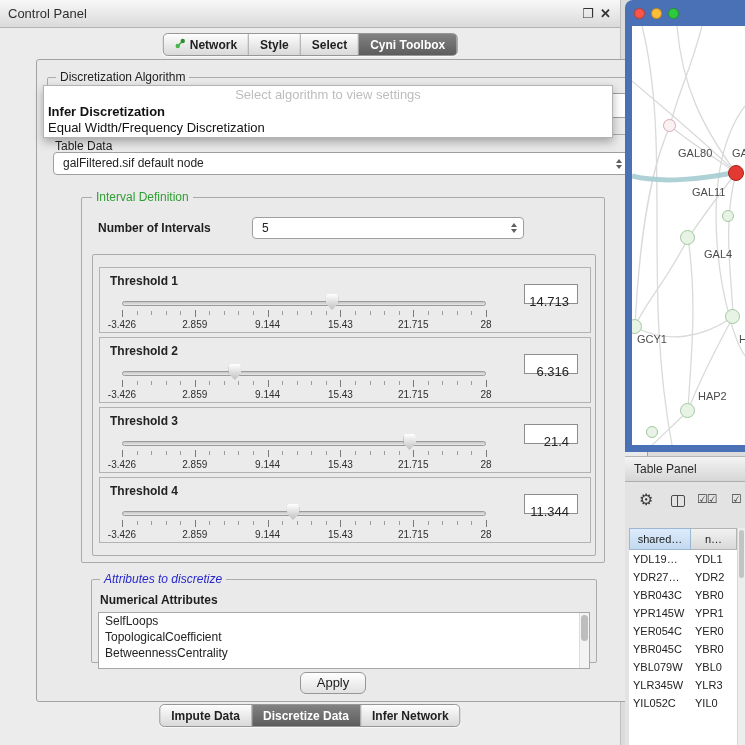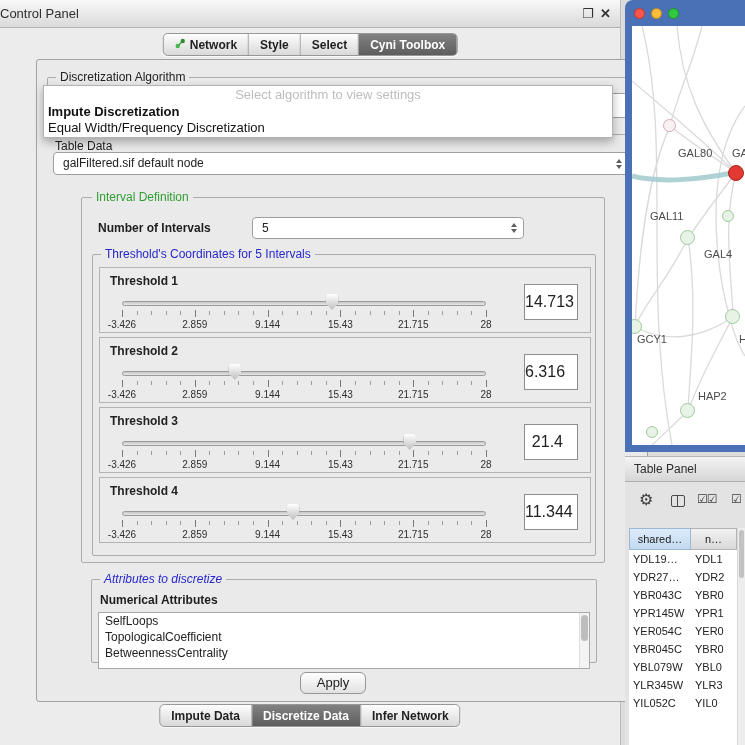--- a/index.html
+++ b/index.html
@@ -2,21 +2,21 @@
 <html><head>
 <meta charset="utf-8">
 <style>
   *{margin:0;padding:0;box-sizing:border-box;}
   html,body{width:745px;height:745px;}
   body{font-family:"Liberation Sans",sans-serif;background:#dcdcdc;position:relative;overflow:hidden;font-size:12px;color:#222;}
 
   
   #control{position:absolute;left:0;top:0;width:621px;height:745px;background:#ececec;border-right:1px solid #bdbdbd;}
   #titlebar{position:absolute;left:0;top:0;width:100%;height:28px;background:linear-gradient(#f8f8f8,#dadada);border-bottom:1px solid #b2b2b2;}
-  #titlebar .title{position:absolute;left:0;top:0;line-height:27px;font-size:13px;color:#2f2f2f;}
+  #titlebar .title{position:absolute;left:8px;top:0;line-height:27px;font-size:13px;color:#2f2f2f;}
   .win-btn{position:absolute;top:6px;font-size:13px;color:#333;cursor:default;}
   #float-btn{right:26px;}
   #close-btn{right:9px;font-weight:bold;}
 
   .seg{display:flex;border:1px solid #979797;border-radius:5px;overflow:hidden;background:linear-gradient(#fdfdfd,#d9d9d9);height:23px;box-shadow:0 1px 1px rgba(255,255,255,.7);}
   .seg .tab{display:flex;align-items:center;gap:4px;padding:0 11px;font-size:12px;font-weight:bold;color:#1f1f1f;border-right:1px solid #a6a6a6;white-space:nowrap;}
   .seg .tab:last-child{border-right:none;}
   .seg .tab.sel{background:linear-gradient(#828282,#5d5d5d);color:#fff;}
   #top-tabs{position:absolute;top:33px;left:50%;transform:translateX(-50%);}
   #bottom-tabs{position:absolute;top:704px;left:50%;transform:translateX(-50%);}
@@ -43,21 +43,21 @@
 
   
   .thr-panel{position:absolute;left:6px;width:492px;height:66px;border:1px solid #b3b3b3;background:#ebebeb;}
   .thr-label{position:absolute;left:10px;top:6px;font-weight:bold;font-size:12px;}
   .slider{position:absolute;left:22px;top:24px;width:364px;height:40px;}
   .track{position:absolute;left:0;right:0;top:9px;height:5px;background:linear-gradient(#c6c6c6,#e8e8e8);border:1px solid #9a9a9a;border-radius:3px;}
   .thumb{position:absolute;top:2px;width:13px;height:16px;transform:translateX(-50%);background:linear-gradient(#ffffff,#bfbfbf);clip-path:polygon(15% 0,85% 0,100% 20%,100% 58%,50% 100%,0 58%,0 20%);filter:drop-shadow(0 0 1px rgba(0,0,0,.6));}
   .ticks{position:absolute;left:0;right:0;top:19px;height:4px;background-image:repeating-linear-gradient(to right,#9c9c9c 0,#9c9c9c 1px,transparent 1px,transparent 4%);}
   .tick-major{position:absolute;top:18px;width:1px;height:7px;background:#7a7a7a;}
   .tick-label{position:absolute;top:27px;font-size:10px;color:#2e2e2e;transform:translateX(-50%);white-space:nowrap;}
-  .vbox{position:absolute;right:12px;top:16px;width:54px;height:36px;background:#fff;border:1px solid #8d8d8d;font-size:16px;text-align:right;line-height:34px;padding-right:14px;}
+  .vbox{position:absolute;right:12px;top:16px;width:54px;height:20px;background:#fff;border:1px solid #8d8d8d;font-size:13px;text-align:right;line-height:34px;padding-right:8px;}
 
   
   #attr-list{position:absolute;left:6px;top:32px;width:492px;height:57px;background:#fff;border:1px solid #a8a8a8;overflow:hidden;}
   #attr-list .li{font-size:12px;line-height:16px;padding-left:6px;white-space:nowrap;}
   .vscroll{position:absolute;right:0;top:0;width:10px;height:100%;background:#f3f3f3;border-left:1px solid #ddd;}
   .vscroll .vthumb{position:absolute;right:1px;top:2px;width:7px;height:26px;background:#bdbdbd;border-radius:4px;}
 
   #apply-btn{position:absolute;left:263px;top:612px;width:66px;height:22px;border:1px solid #979797;border-radius:6px;background:linear-gradient(#ffffff,#e1e1e1);font-size:13px;text-align:center;line-height:20px;color:#1c1c1c;}
 
   .blabel{position:absolute;font-size:12px;color:#1e1e1e;white-space:nowrap;}
@@ -128,21 +128,21 @@
 
   <div id="content">
 
     <div class="groupbox" style="left:10px;top:17px;width:592px;height:58px;">
       <span class="group-title" style="left:8px;top:-7px;">Discretization Algorithm</span>
     </div>
     <div class="combo" style="left:18px;top:33px;width:574px;height:25px;border-radius:5px;"></div>
 
     <div id="algo-menu">
       <span class="ph">Select algorithm to view settings</span>
-      <span class="opt b">Impute Discretization</span>
+      <span class="opt b">Infer Discretization</span>
       <span class="opt">Equal Width/Frequency Discretization</span>
     </div>
 
     <span class="blabel" style="left:18px;top:79px;">Table Data</span>
     <div class="combo" style="left:16px;top:92px;width:576px;height:23px;">
       <span class="val">galFiltered.sif default node</span>
       <span class="updown">
           <i class="up"></i>
           <i class="down"></i>
         </span>
@@ -154,21 +154,20 @@
       <span class="blabel bold" style="left:16px;top:23px;">Number of Intervals</span>
       <div class="combo" style="left:170px;top:19px;width:272px;height:22px;">
         <span class="val">5</span>
         <span class="updown">
             <i class="up"></i>
             <i class="down"></i>
           </span>
       </div>
 
       <div class="groupbox" style="left:10px;top:56px;width:504px;height:302px;">
-        <span class="group-title gt-blue" style="left:8px;top:-7px;background:#eaeaea;">Threshold's Coordinates for 5 Intervals</span>
 
         <div class="thr-panel" style="top:12px;">
           <span class="thr-label">Threshold 1</span>
           <div class="slider">
             <div class="track"></div>
             <div class="ticks"></div>
             <div class="thumb" style="left: 57.7%;"></div>
           <i class="tick-major" style="left: 0%;"></i>
               <span class="tick-label" style="left: 0%;">-3.426</span>
               <i class="tick-major" style="left: 20%;"></i>
@@ -312,21 +311,21 @@
     <div class="gnode pale" style="left:31px;top:93px;"></div>
     <div class="gnode red" style="left:96px;top:139px;"></div>
     <div class="gnode" style="left:48px;top:204px;"></div>
     <div class="gnode sm" style="left:90px;top:184px;"></div>
     <div class="gnode" style="left:-5px;top:293px;"></div>
     <div class="gnode" style="left:93px;top:283px;"></div>
     <div class="gnode" style="left:48px;top:377px;"></div>
     <div class="gnode sm" style="left:14px;top:400px;"></div>
 
     <span class="nlabel" style="left:46px;top:121px;">GAL80</span>
-    <span class="nlabel" style="left:18px;top:184px;">GAL11</span>
+    <span class="nlabel" style="left:18px;top:160px;padding-left:42px;">GAL11</span>
     <span class="nlabel" style="left:72px;top:222px;">GAL4</span>
     <span class="nlabel" style="left:5px;top:307px;">GCY1</span>
     <span class="nlabel" style="left:66px;top:364px;">HAP2</span>
     <span class="nlabel" style="left:100px;top:121px;">GA</span>
     <span class="nlabel" style="left:107px;top:307px;">H</span>
   </div>
 </div>
 
 <div id="tp-header">
   <span class="t">Table Panel</span>

